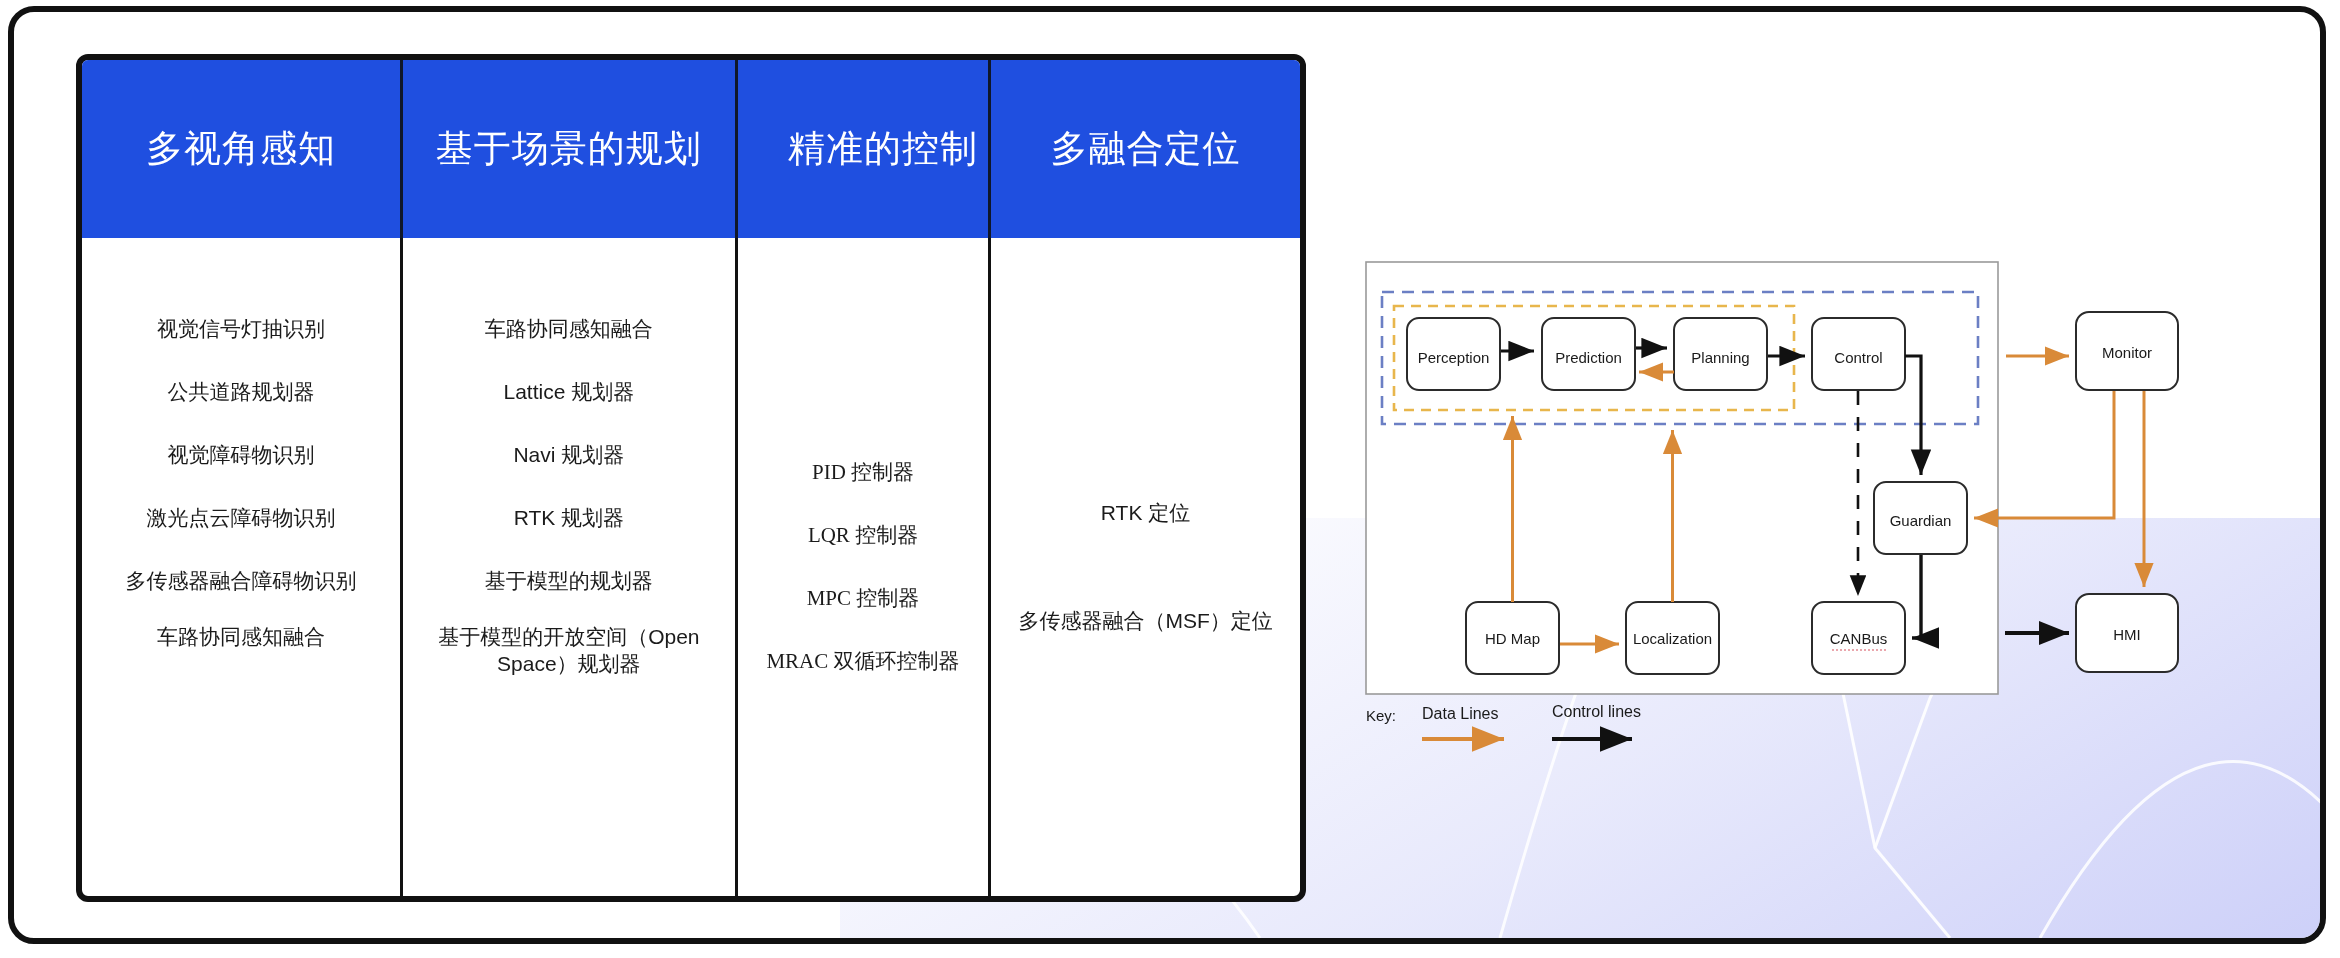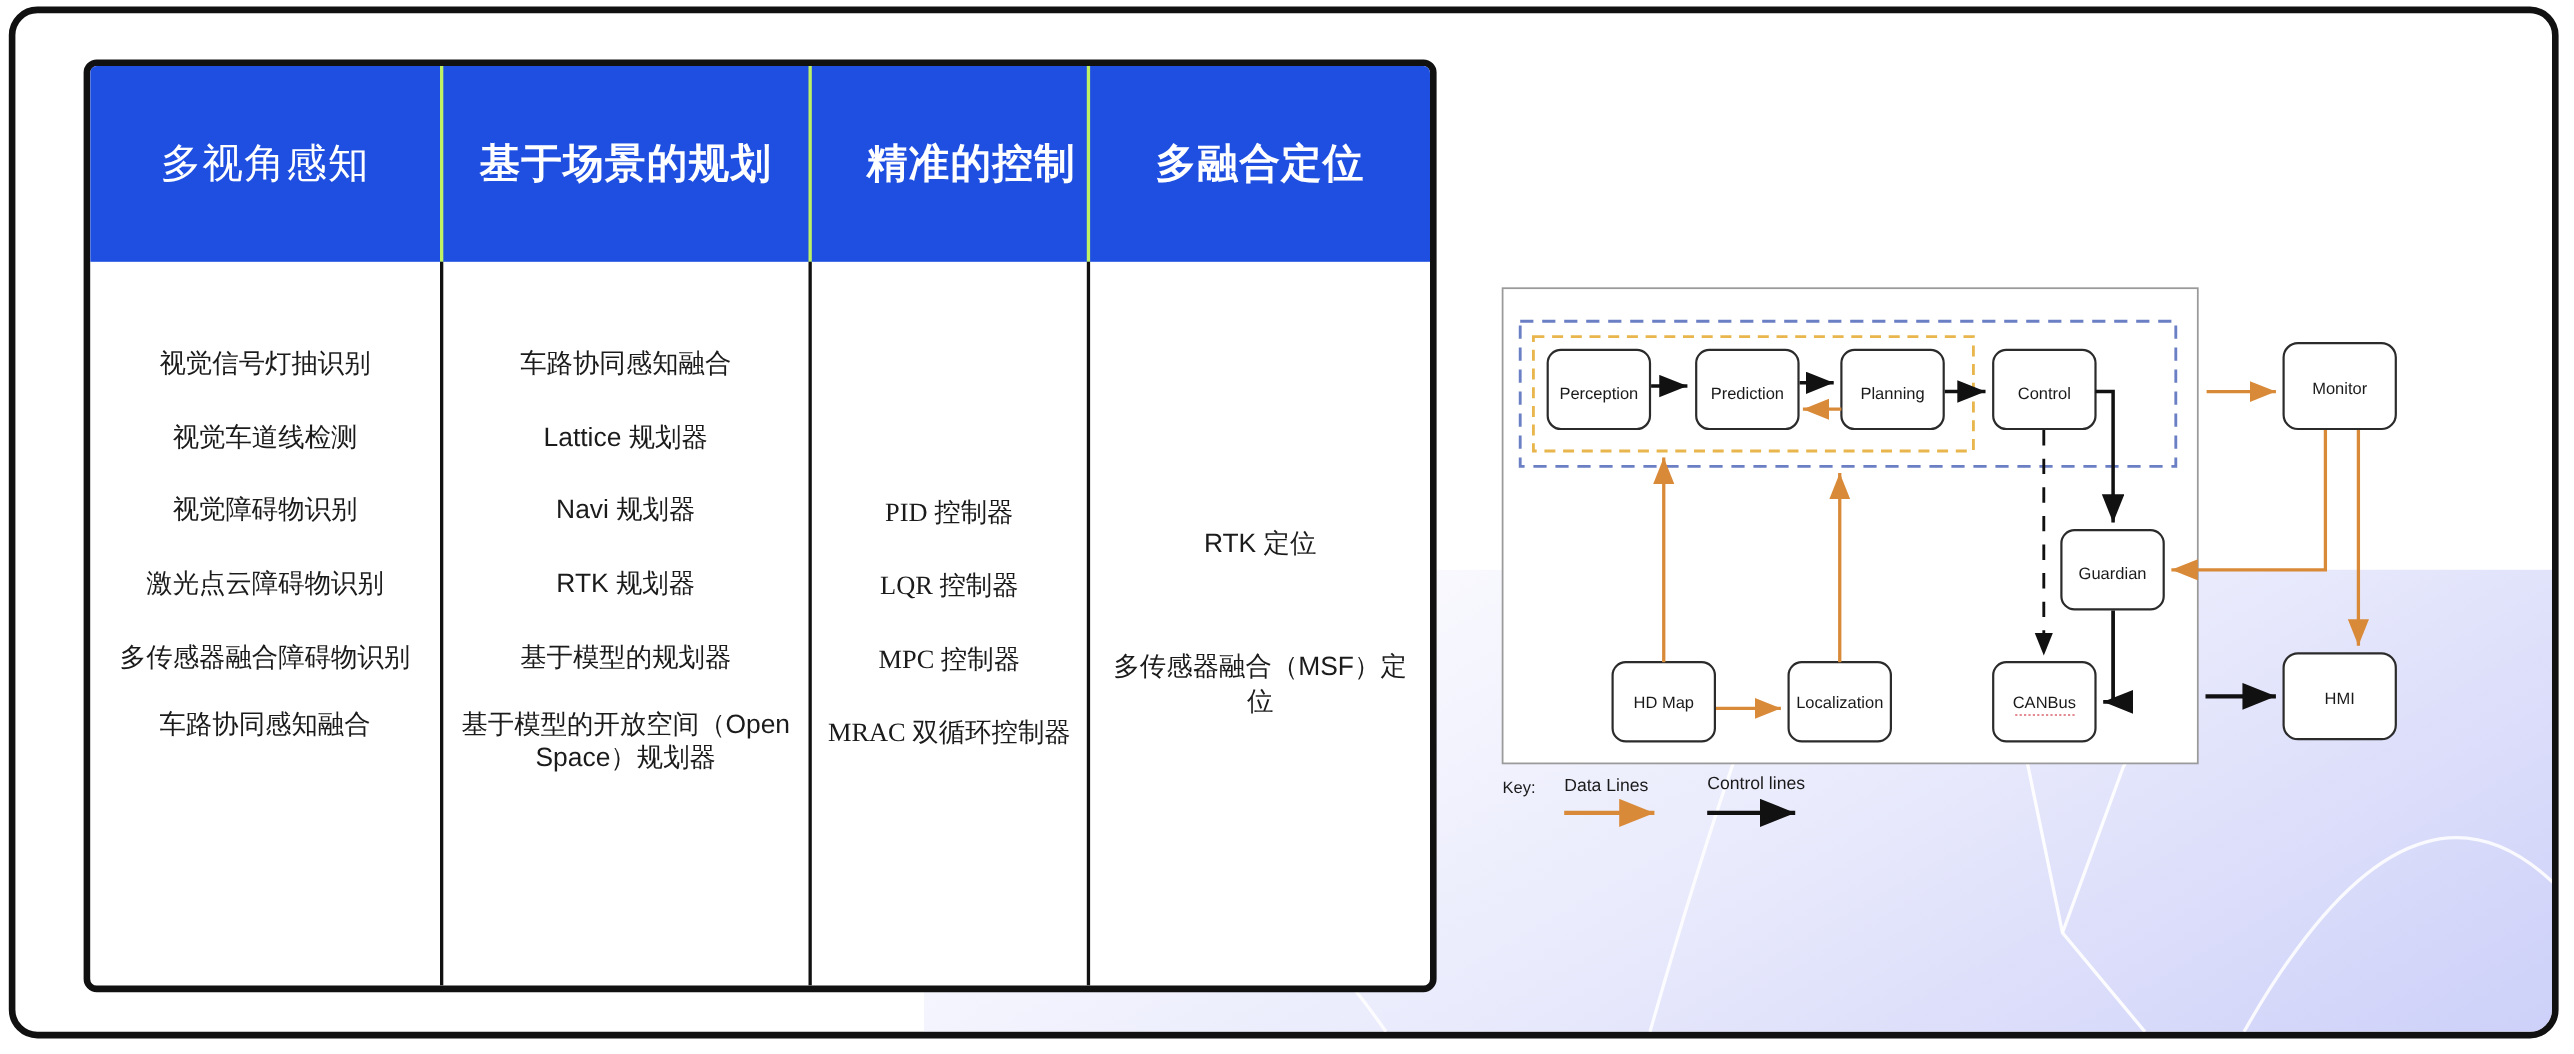--- a/index.html
+++ b/index.html
@@ -28,26 +28,26 @@
     border:6px solid #111111;border-radius:12px;background:#ffffff;
     box-sizing:border-box;overflow:hidden;
     display:flex;flex-direction:column;
   }
   .thead{display:flex;height:178px;flex:0 0 178px;background:#1f4fe0;}
   .thead .hcell{
     display:flex;align-items:center;justify-content:center;
     color:#ffffff;font-size:37px;letter-spacing:1px;
     box-sizing:border-box;
   }
-  .thead .hcell + .hcell{border-left:3px solid #bef264;font-weight:bold;}
+  .thead .hcell + .hcell{border-left:3px solid #0f172a;}
   .tbody{display:flex;flex:1 1 auto;}
   .tbody .bcell{
     display:flex;flex-direction:column;align-items:center;
     justify-content:flex-start;
-    box-sizing:border-box;color:#1b1b1b;font-size:24px;line-height:1.28;
+    box-sizing:border-box;color:#1b1b1b;font-size:21px;line-height:1.28;
     text-align:center;padding:78px 14px 10px 14px;
   }
   .tbody .bcell + .bcell{border-left:3px solid #111111;}
   .tbody .bcell.mid{justify-content:center;padding-top:10px;font-family:Liberation Serif, serif;}
   .tbody .bcell.mid2{justify-content:center;padding-top:10px;gap:23px;}
   .cell-item{margin:0 0 36px 0;}
   .cell-item.last{margin-bottom:0;}
   .cell-item.tight{margin-bottom:30px;}
   .col-w1{width:26.1%;}
   .col-w2{width:27.5%;}
@@ -92,21 +92,21 @@
       <div class="hcell col-w1">多视角感知</div>
       <div class="hcell col-w2">基于场景的规划</div>
       <div class="hcell col-w3">精准的控制</div>
       <div class="hcell col-w4">多融合定位</div>
     </div>
 
     <div class="tbody">
 
       <div class="bcell col-w1">
         <div class="cell-item">视觉信号灯抽识别</div>
-        <div class="cell-item">视觉车道线检测</div>
+        <div class="cell-item">公共道路规划器</div>
         <div class="cell-item">视觉障碍物识别</div>
         <div class="cell-item">激光点云障碍物识别</div>
         <div class="cell-item tight">多传感器融合障碍物识别</div>
         <div class="cell-item last">车路协同感知融合</div>
       </div>
 
       <div class="bcell col-w2">
         <div class="cell-item">车路协同感知融合</div>
         <div class="cell-item">Lattice 规划器</div>
         <div class="cell-item">Navi 规划器</div>

